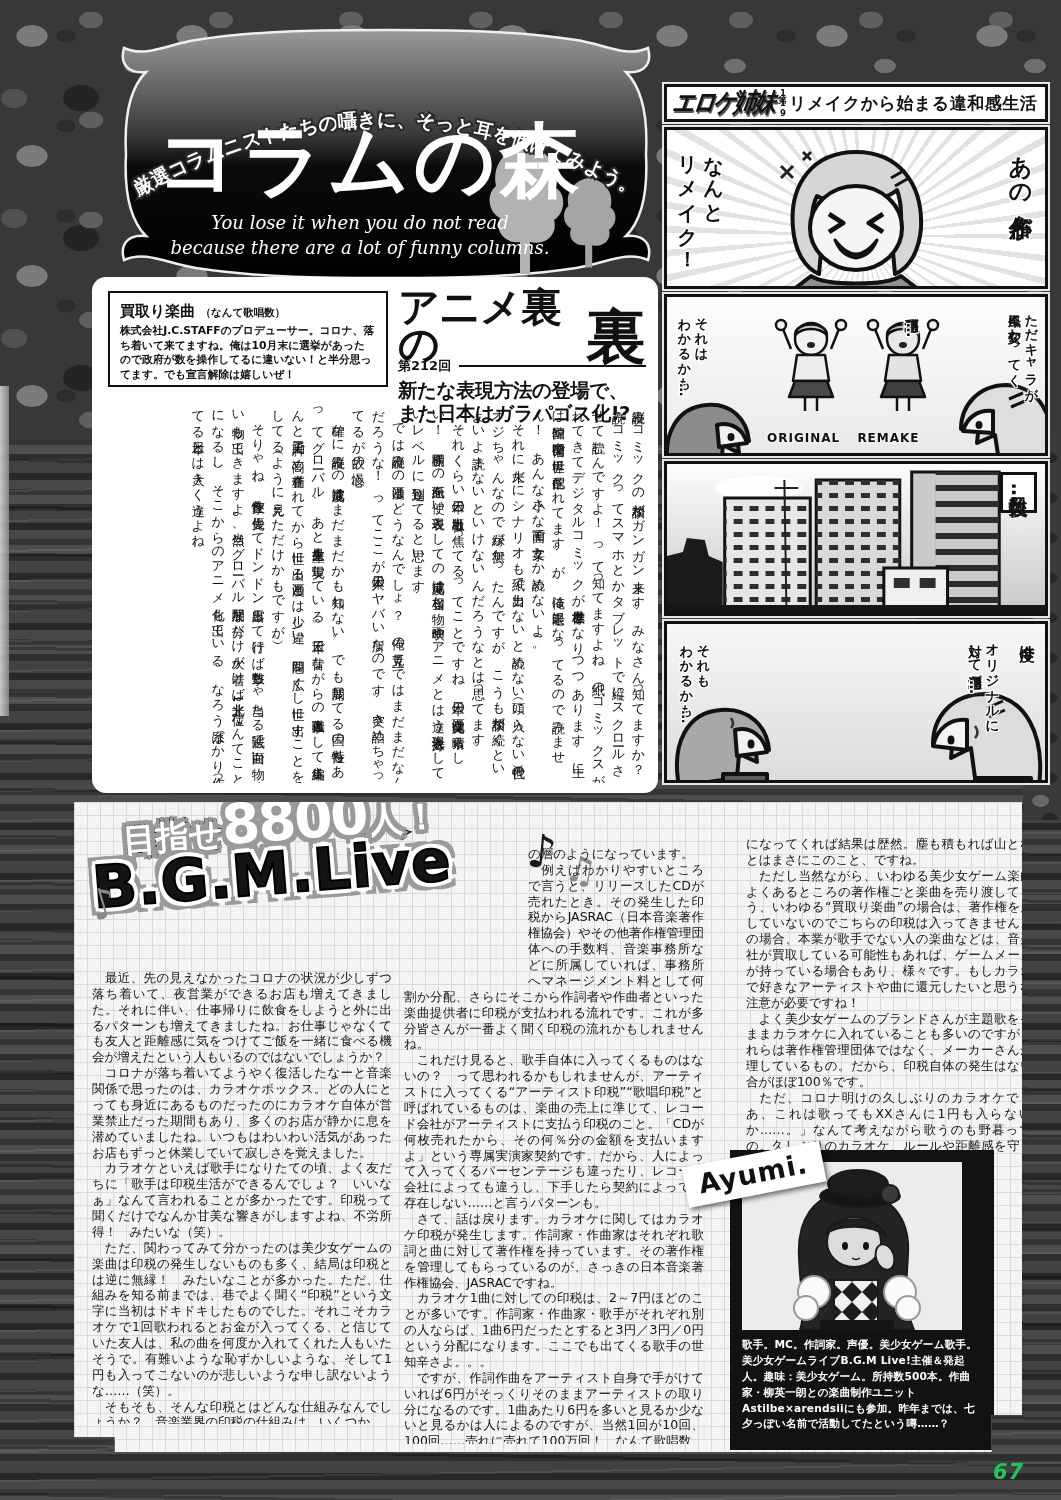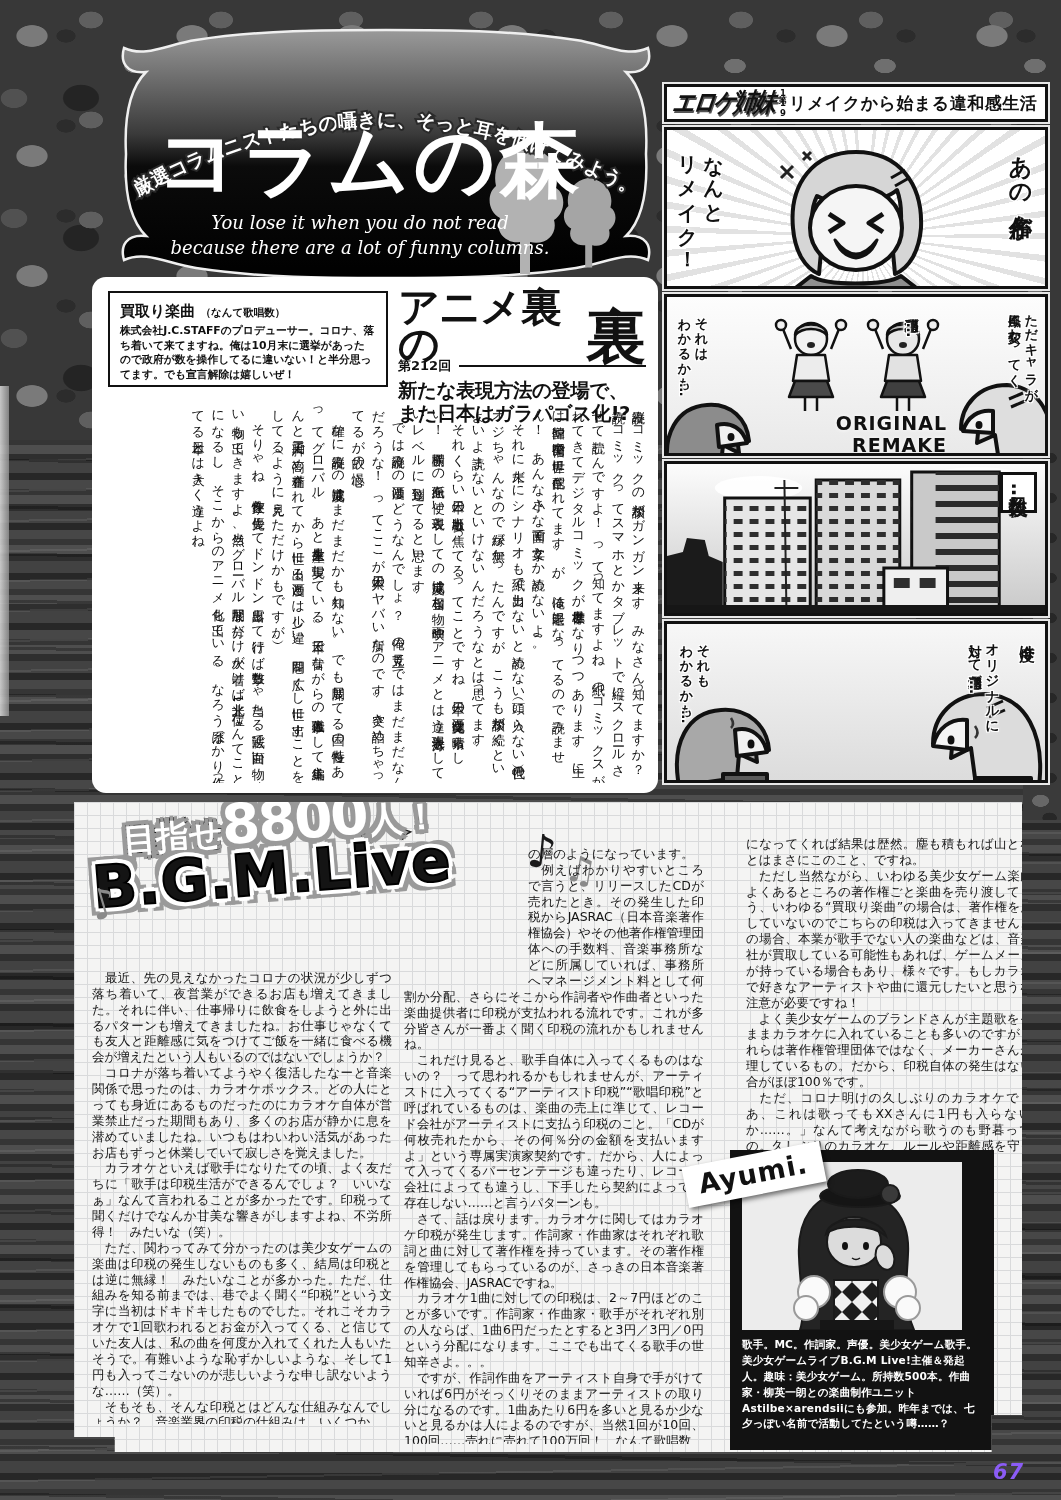--- a/index.html
+++ b/index.html
@@ -48,22 +48,22 @@
   .p3{height:149px;}
   .p4{height:156px;background:linear-gradient(180deg,#f7f7f7,#dcdcdc);}
   .vtext{writing-mode:vertical-rl;text-orientation:mixed;white-space:pre-line;position:absolute;
     font-weight:bold;color:#111;line-height:1.3;
     text-shadow:-1px -1px 0 #fff,1px -1px 0 #fff,-1px 1px 0 #fff,1px 1px 0 #fff,0 0 5px #fff;}
   .p1-right{right:10px;top:10px;font-size:23px;letter-spacing:2px;}
   .p1-left{left:8px;top:12px;font-size:20px;letter-spacing:1px;}
   .p2-right1{right:6px;top:8px;font-size:13px;}
   .p2-right2{right:124px;top:10px;font-size:14px;}
   .p2-left{left:8px;top:12px;font-size:13px;}
-  .p2-labels{position:absolute;left:100px;top:115px;width:180px;text-align:right;
-    font-weight:bold;font-size:19px;letter-spacing:1px;word-spacing:12px;
+  .p2-labels{position:absolute;left:100px;top:134px;width:180px;text-align:left;
+    font-weight:bold;font-size:12px;letter-spacing:1px;word-spacing:12px;
     text-shadow:0 0 4px #fff;}
   .p3-caption{right:8px;top:8px;background:#fff;border:3px solid #111;padding:8px 4px;font-size:19px;line-height:1.2;text-shadow:none;}
   .p4-right1{right:8px;top:10px;font-size:15.5px;}
   .p4-right2{right:44px;top:10px;font-size:13.5px;}
   .p4-left{left:10px;top:12px;font-size:13px;}
   .panel svg{display:block;}
 
   
   .article-card{position:absolute;left:92px;top:277px;width:566px;height:516px;background:#fff;
     border-radius:14px;}
@@ -118,21 +118,21 @@
 
   .photo-box{position:absolute;left:656px;top:348px;width:264px;height:300px;background:#121212;
     box-sizing:border-box;padding:12px 12px 8px 12px;}
   .photo-img{width:220px;height:168px;background:#ececec;overflow:hidden;}
   .photo-caption{color:#fff;font-size:10.6px;font-weight:bold;line-height:1.5;margin-top:7px;
     letter-spacing:.2px;}
   .ayumi-tag{position:absolute;left:610px;top:352px;background:#fff;color:#111;
     padding:4px 16px 6px 14px;font-size:27px;font-weight:bold;transform:rotate(-11deg);
     box-shadow:2px 3px 5px rgba(0,0,0,.55);letter-spacing:1px;}
 
-  .page-num{position:absolute;left:993px;top:1460px;color:#8b5cf6;font-size:21px;
+  .page-num{position:absolute;left:993px;top:1460px;color:#22c55e;font-size:21px;
     font-weight:bold;font-style:italic;letter-spacing:1px;}
 </style>
 </head>
 <body>
 
 <div class="page">
   <div class="bg-wood"></div>
   <div class="bg-foliage"></div>
   <div class="bg-foliage-right"></div>
   <div class="page-edge"></div>

